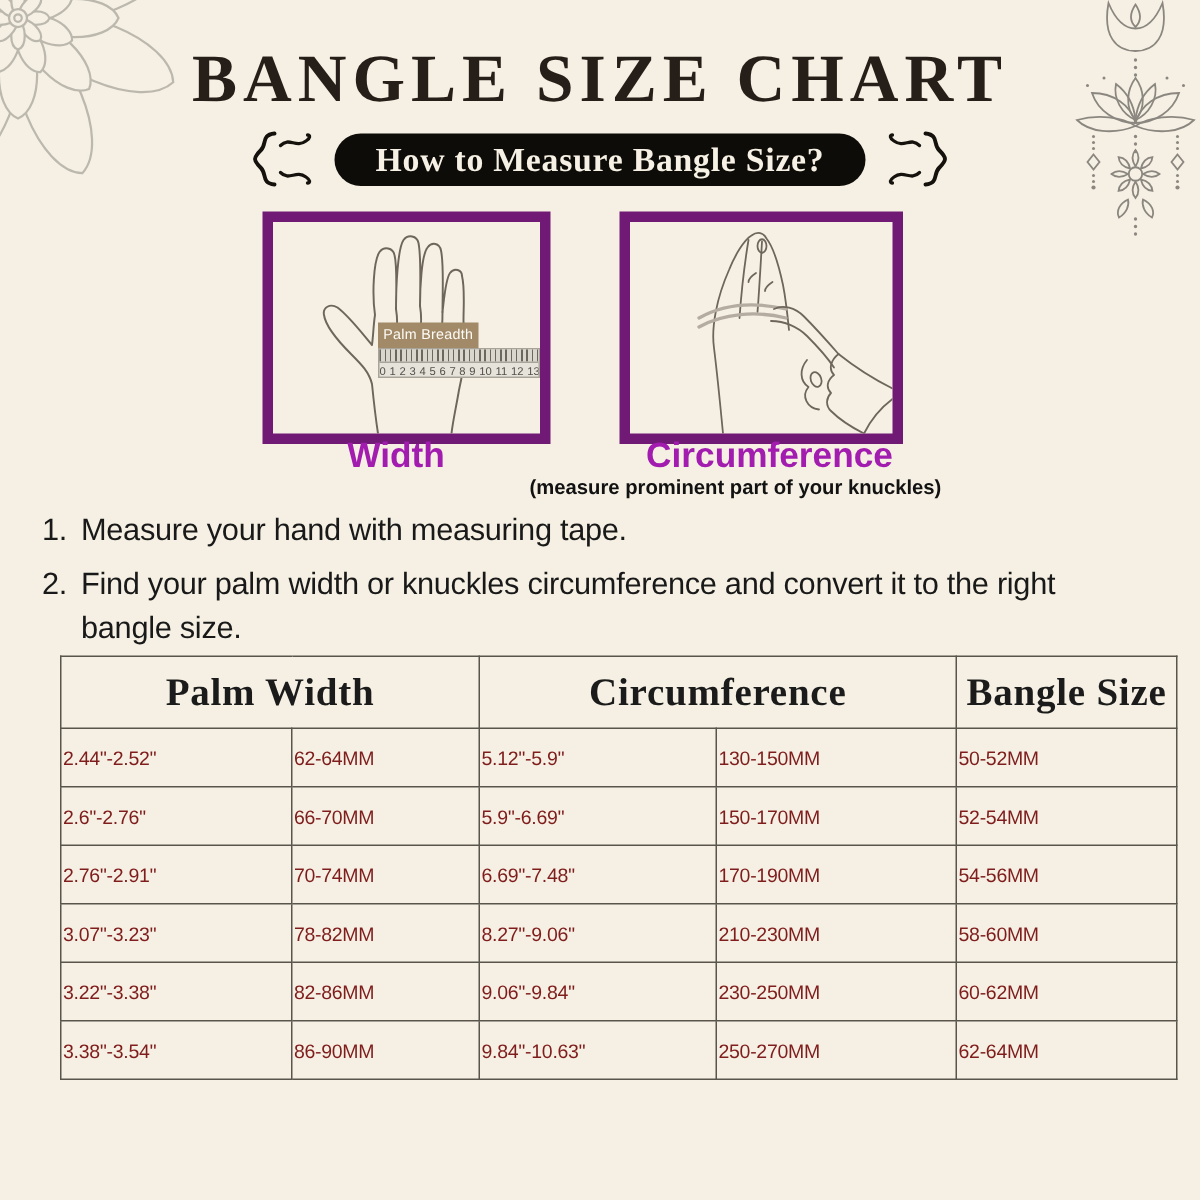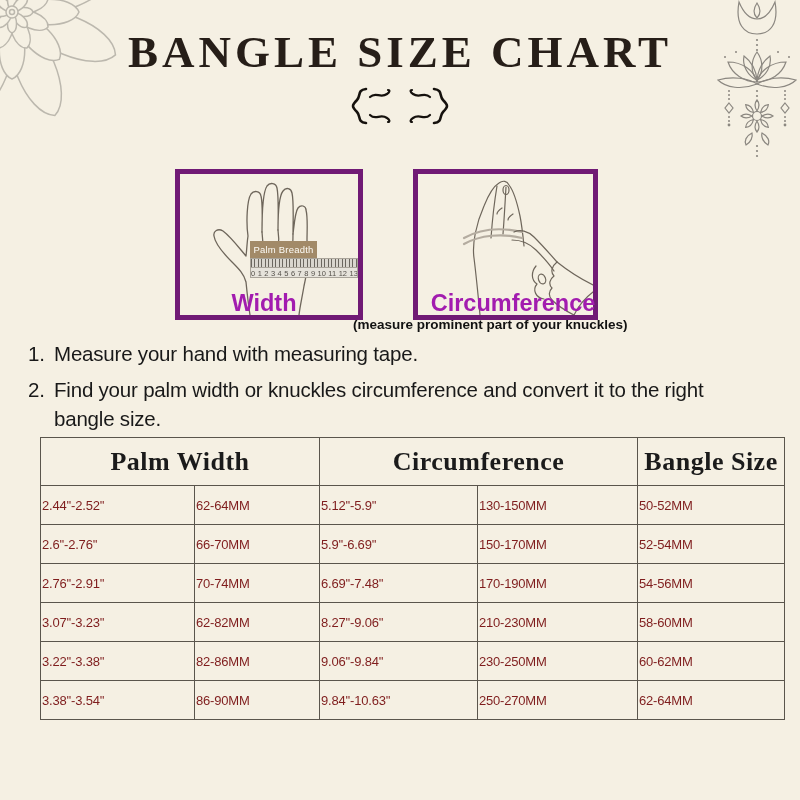--- a/index.html
+++ b/index.html
@@ -17,21 +17,21 @@
   
   #badge-row{top:84px;left:0;width:800px;display:flex;justify-content:center;align-items:center;gap:12px;}
   #badge-pill{
     background:#0e0c09;color:#f6f1e4;border-radius:18px;
     height:35px;line-height:35px;padding:0 27px;
     font-family:"Liberation Serif",serif;font-weight:bold;font-size:22.5px;letter-spacing:0.5px;
   }
   .flourish{width:44px;height:44px;}
   .flourish.mirror{transform:scaleX(-1);}
   
-  .panel{border:5px solid #701a75;background:transparent;margin-top:28px;}
+  .panel{border:7px solid #701a75;background:transparent;}
   #panel-width{left:175px;top:141px;width:178px;height:141px;}
   #panel-circ{left:413px;top:141px;width:175px;height:141px;}
   #ruler-label{
     left:70px;top:67px;width:67px;height:17px;background:#a28a68;color:#fdfbf5;
     font-size:9.5px;line-height:17px;text-align:center;letter-spacing:0.2px;white-space:nowrap;overflow:hidden;
   }
   #ruler{
     left:70px;top:84px;width:108px;height:20px;background:#e6e3db;border:1px solid #a9a49a;box-sizing:border-box;
   }
   #ruler-ticks{
@@ -176,20 +176,21 @@
   </svg>
 
   <div id="page-title" class="abs">BANGLE SIZE CHART</div>
 
   <div id="badge-row" class="abs">
     <svg class="flourish" viewBox="0 0 44 44" fill="none" stroke="#15110d" stroke-width="2.6" stroke-linecap="round">
       <path d="M16,5 C7,6 11,12 7,16 C4,19 3,21 3,22 C3,23 4,25 7,28 C11,32 7,38 16,39"></path>
       <path d="M20,13 C26,7 30,15 37,10 C40,8 40,6 38,6" stroke-width="2.2"></path>
       <path d="M20,31 C26,37 30,29 37,34 C40,36 40,38 38,38" stroke-width="2.2"></path>
     </svg>
+    <div id="badge-pill">How to Measure Bangle Size?</div>
     <svg class="flourish mirror" viewBox="0 0 44 44" fill="none" stroke="#15110d" stroke-width="2.6" stroke-linecap="round">
       <path d="M16,5 C7,6 11,12 7,16 C4,19 3,21 3,22 C3,23 4,25 7,28 C11,32 7,38 16,39"></path>
       <path d="M20,13 C26,7 30,15 37,10 C40,8 40,6 38,6" stroke-width="2.2"></path>
       <path d="M20,31 C26,37 30,29 37,34 C40,36 40,38 38,38" stroke-width="2.2"></path>
     </svg>
   </div>
 
   <div id="panel-width" class="abs panel">
     <svg style="position:absolute;top:0;left:0;width:178px;height:141px" viewBox="0 0 178 141" fill="none" stroke="#6e665b" stroke-width="1.3" stroke-linecap="round" stroke-linejoin="round">
       <path d="M70,141 C68,128 67,118 66,108 C64,100 59,95 52,88 C44,80 35,69 34,62
@@ -284,21 +285,21 @@
       </tr>
       <tr>
         <td>2.76''-2.91''</td>
         <td>70-74MM</td>
         <td>6.69''-7.48''</td>
         <td>170-190MM</td>
         <td>54-56MM</td>
       </tr>
       <tr>
         <td>3.07''-3.23''</td>
-        <td>62-82MM</td>
+        <td>78-82MM</td>
         <td>8.27''-9.06''</td>
         <td>210-230MM</td>
         <td>58-60MM</td>
       </tr>
       <tr>
         <td>3.22''-3.38''</td>
         <td>82-86MM</td>
         <td>9.06''-9.84''</td>
         <td>230-250MM</td>
         <td>60-62MM</td>

